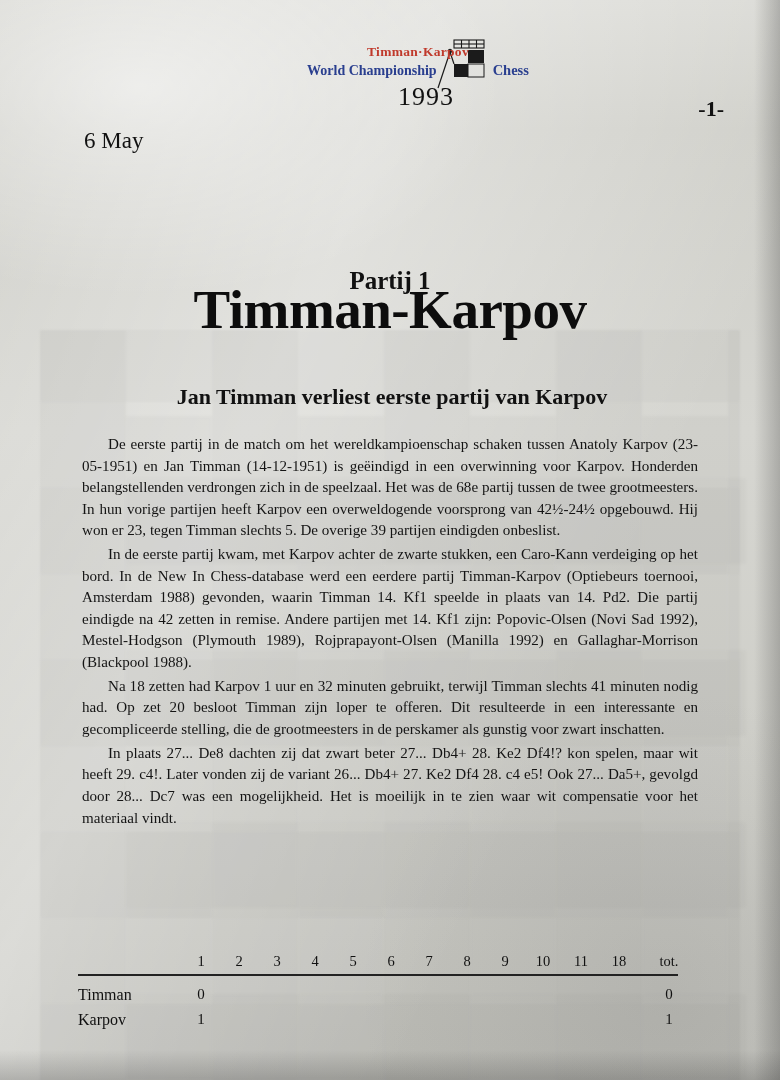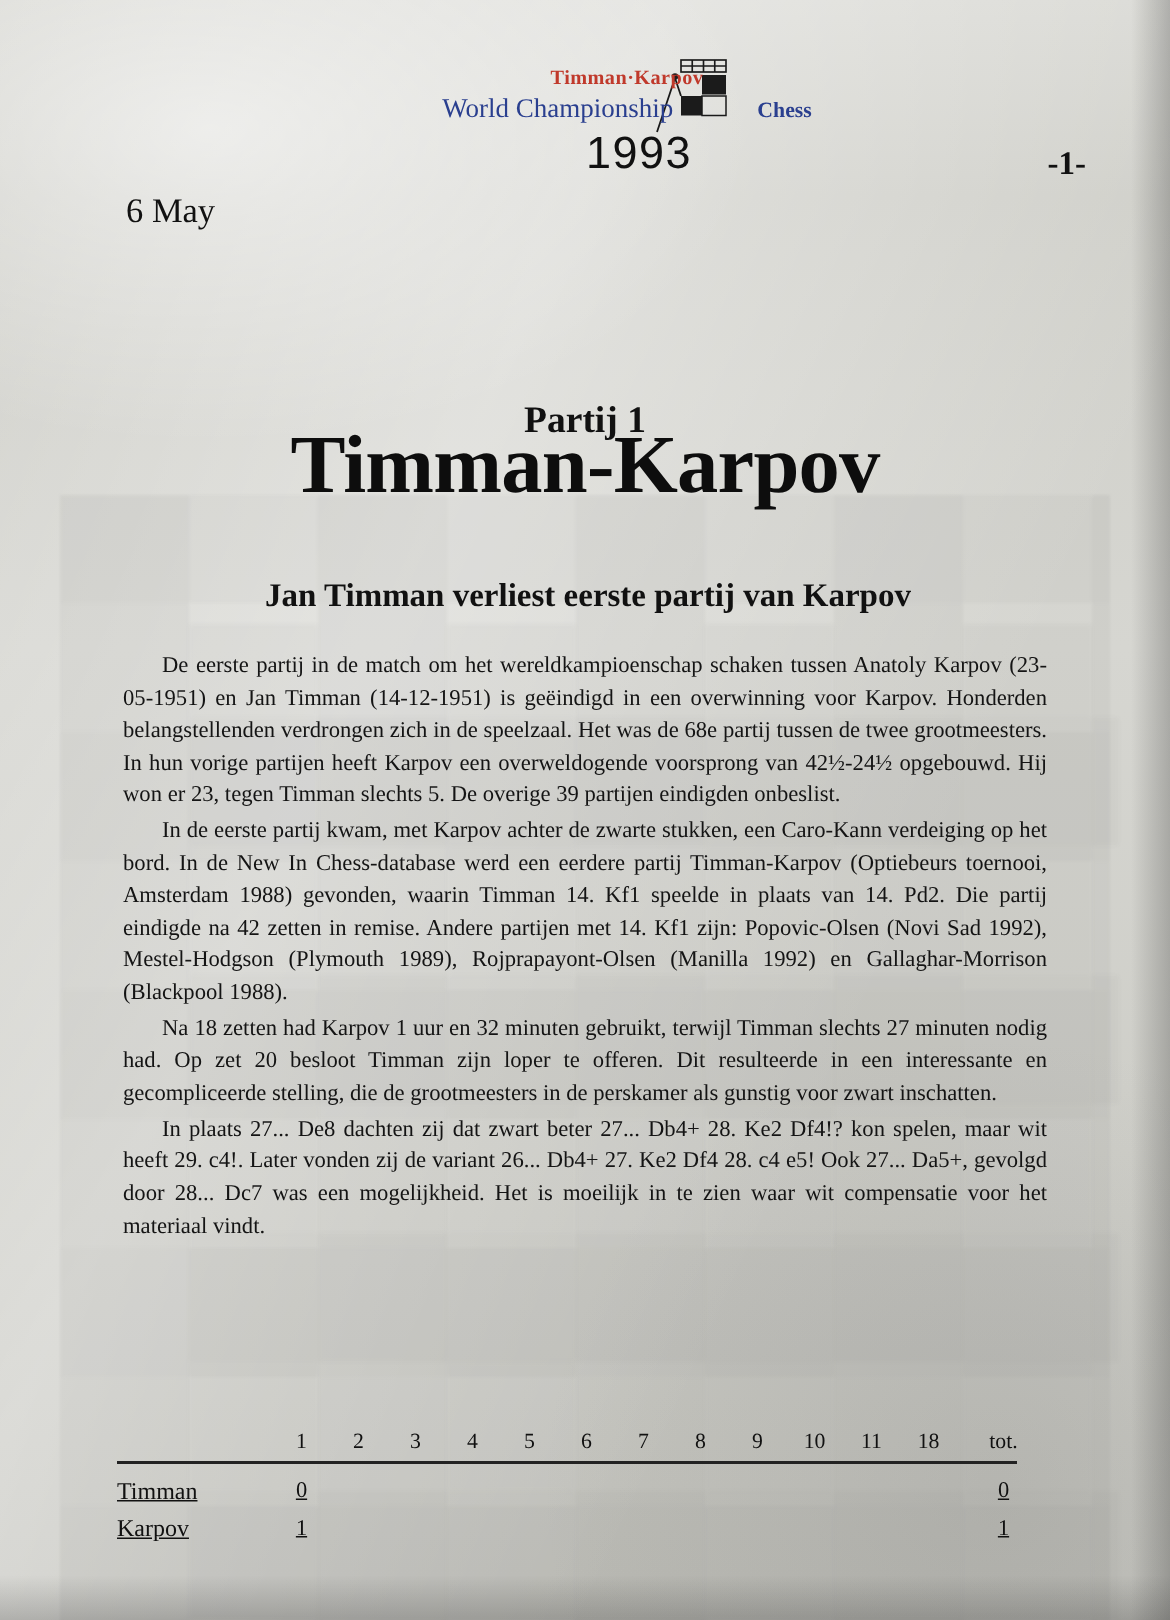--- a/index.html
+++ b/index.html
@@ -74,36 +74,36 @@
   .logo-line1 {
     color: #c0392b;
     font-size: 13.5px;
     font-weight: bold;
     letter-spacing: 0.3px;
     line-height: 1.25;
     font-family: "Liberation Serif", serif;
   }
   .logo-line2 {
     color: #2a3f8f;
-    font-size: 18px;
-    font-weight: normal;
+    font-size: 14px;
+    font-weight: bold;
     line-height: 1.3;
     font-family: "Liberation Serif", serif;
   }
   .logo-chess {
     color: #2a3f8f;
     font-size: 14.5px;
     font-weight: bold;
     margin-left: 52px;
     font-family: Liberation Serif, serif;
   }
   .logo-year {
     color: #111;
-    font-size: 30px;
-    font-family: Liberation Sans, sans-serif;
+    font-size: 26px;
+    font-family: Liberation Serif, serif;
     letter-spacing: 1px;
     margin-top: 2px;
     margin-left: 16px;
   }
   .logo-mark {
     position: absolute;
     left: 420px;
     top: 34px;
     width: 80px;
     height: 70px;
@@ -203,21 +203,20 @@
   .rule {
     border-top: 2px solid #222;
     margin-top: 4px;
     margin-bottom: 6px;
     width: 600px;
   }
   .score-row {
     display: flex;
     align-items: center;
     height: 25px;
-    text-decoration: underline;
   }
   .score-row .name {
     width: 104px;
     font-size: 16px;
   }
   .score-row .cell {
     width: 38px;
     text-align: center;
     font-size: 15px;
   }
@@ -282,21 +281,21 @@
     <div class="page-num">-1-</div>
     <div class="date">6 May</div>
 
     <div class="partij">Partij 1</div>
     <div class="match-title">Timman-Karpov</div>
     <div class="subtitle">Jan Timman verliest eerste partij van Karpov</div>
 
     <div class="body-text">
       <p>De eerste partij in de match om het wereldkampioenschap schaken tussen Anatoly Karpov (23-05-1951) en Jan Timman (14-12-1951) is geëindigd in een overwinning voor Karpov. Honderden belangstellenden verdrongen zich in de speelzaal. Het was de 68e partij tussen de twee grootmeesters. In hun vorige partijen heeft Karpov een overweldogende voorsprong van 42½-24½ opgebouwd. Hij won er 23, tegen Timman slechts 5. De overige 39 partijen eindigden onbeslist.</p>
       <p>In de eerste partij kwam, met Karpov achter de zwarte stukken, een Caro-Kann verdeiging op het bord. In de New In Chess-database werd een eerdere partij Timman-Karpov (Optiebeurs toernooi, Amsterdam 1988) gevonden, waarin Timman 14. Kf1 speelde in plaats van 14. Pd2. Die partij eindigde na 42 zetten in remise. Andere partijen met 14. Kf1 zijn: Popovic-Olsen (Novi Sad 1992), Mestel-Hodgson (Plymouth 1989), Rojprapayont-Olsen (Manilla 1992) en Gallaghar-Morrison (Blackpool 1988).</p>
-      <p>Na 18 zetten had Karpov 1 uur en 32 minuten gebruikt, terwijl Timman slechts 27 minuten nodig had. Op zet 20 besloot Timman zijn loper te offeren. Dit resulteerde in een interessante en gecompliceerde stelling, die de grootmeesters in de perskamer als gunstig voor zwart inschatten.</p>
+      <p>Na 18 zetten had Karpov 1 uur en 32 minuten gebruikt, terwijl Timman slechts 41 minuten nodig had. Op zet 20 besloot Timman zijn loper te offeren. Dit resulteerde in een interessante en gecompliceerde stelling, die de grootmeesters in de perskamer als gunstig voor zwart inschatten.</p>
       <p>In plaats 27... De8 dachten zij dat zwart beter 27... Db4+ 28. Ke2 Df4!? kon spelen, maar wit heeft 29. c4!. Later vonden zij de variant 26... Db4+ 27. Ke2 Df4 28. c4 e5! Ook 27... Da5+, gevolgd door 28... Dc7 was een mogelijkheid. Het is moeilijk in te zien waar wit compensatie voor het materiaal vindt.</p>
     </div>
 
     <div class="score-table">
       <div class="score-head">
         <div class="cell">1</div>
         <div class="cell">2</div>
         <div class="cell">3</div>
         <div class="cell">4</div>
         <div class="cell">5</div>

